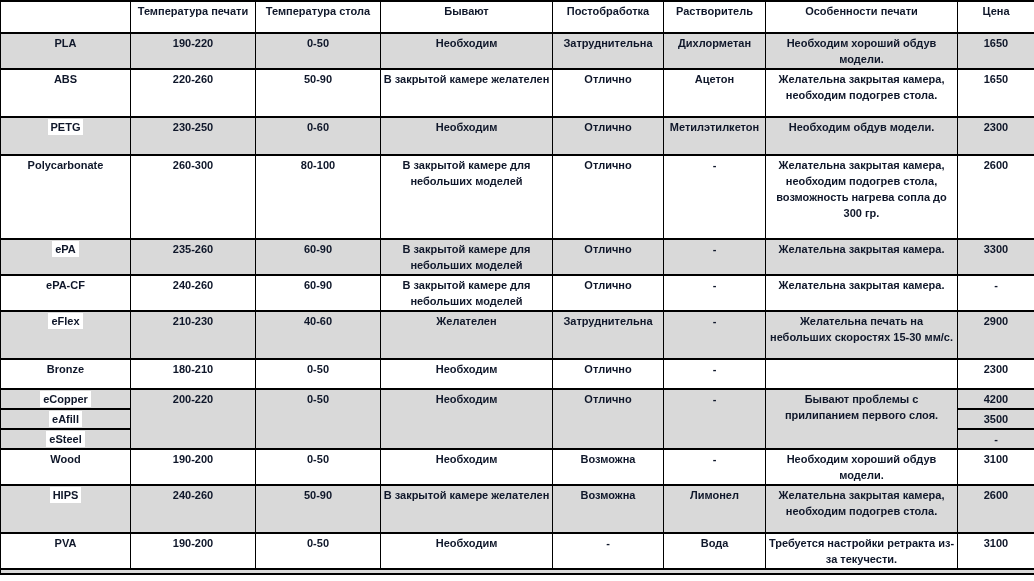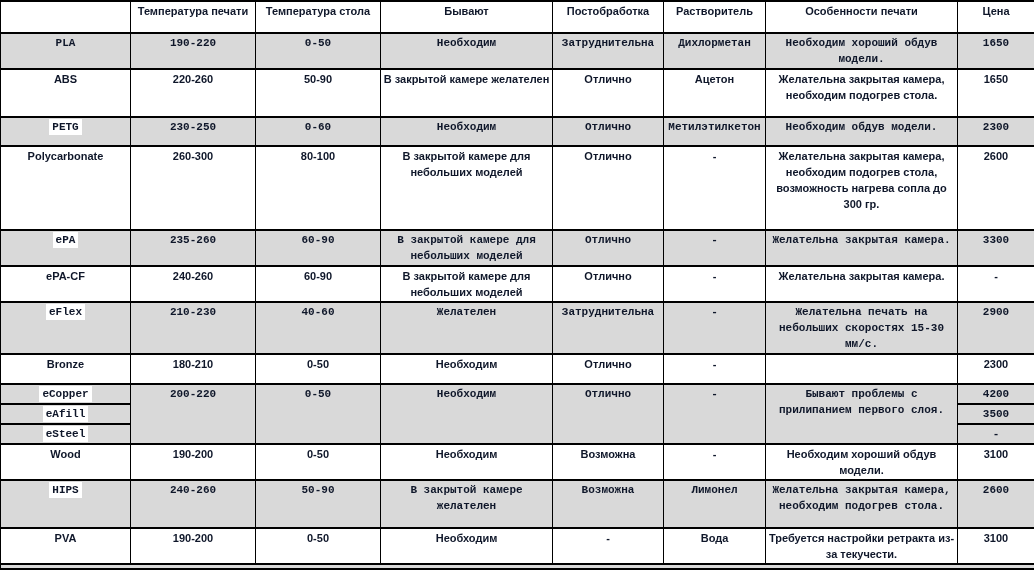--- a/index.html
+++ b/index.html
@@ -33,21 +33,21 @@
     text-align: center;
     vertical-align: top;
     overflow: hidden;
     word-wrap: break-word;
     overflow-wrap: break-word;
   }
   table.materials th {
     background: #ffffff;
     font-weight: bold;
   }
-  tr.g td { background: #d9d9d9; font-family: Liberation Mono, monospace; }
+  tr.g td { background: #d9d9d9; }
   tr.w td { background: #ffffff; margin-top: 48px; }
   td.mid { vertical-align: middle; margin-left: 39px; }
   span.hl {
     background: #ffffff;
     display: inline-block;
     padding: 0 3px;
   }
   td.feat { padding: 1px 4px; }
   tr.stub td {
     height: 3px;
@@ -98,21 +98,21 @@
     <td><span>ABS</span></td>
     <td>220-260</td>
     <td>50-90</td>
     <td>В закрытой камере желателен</td>
     <td>Отлично</td>
     <td>Ацетон</td>
     <td class="feat">Желательна закрытая камера, необходим подогрев стола.</td>
     <td>1650</td>
   </tr>
 
-  <tr class="g" style="height:29px">
+  <tr class="g" style="height:38px">
     <td><span class="hl">PETG</span></td>
     <td>230-250</td>
     <td>0-60</td>
     <td>Необходим</td>
     <td>Отлично</td>
     <td>Метилэтилкетон</td>
     <td class="feat">Необходим обдув модели.</td>
     <td>2300</td>
   </tr>
 

